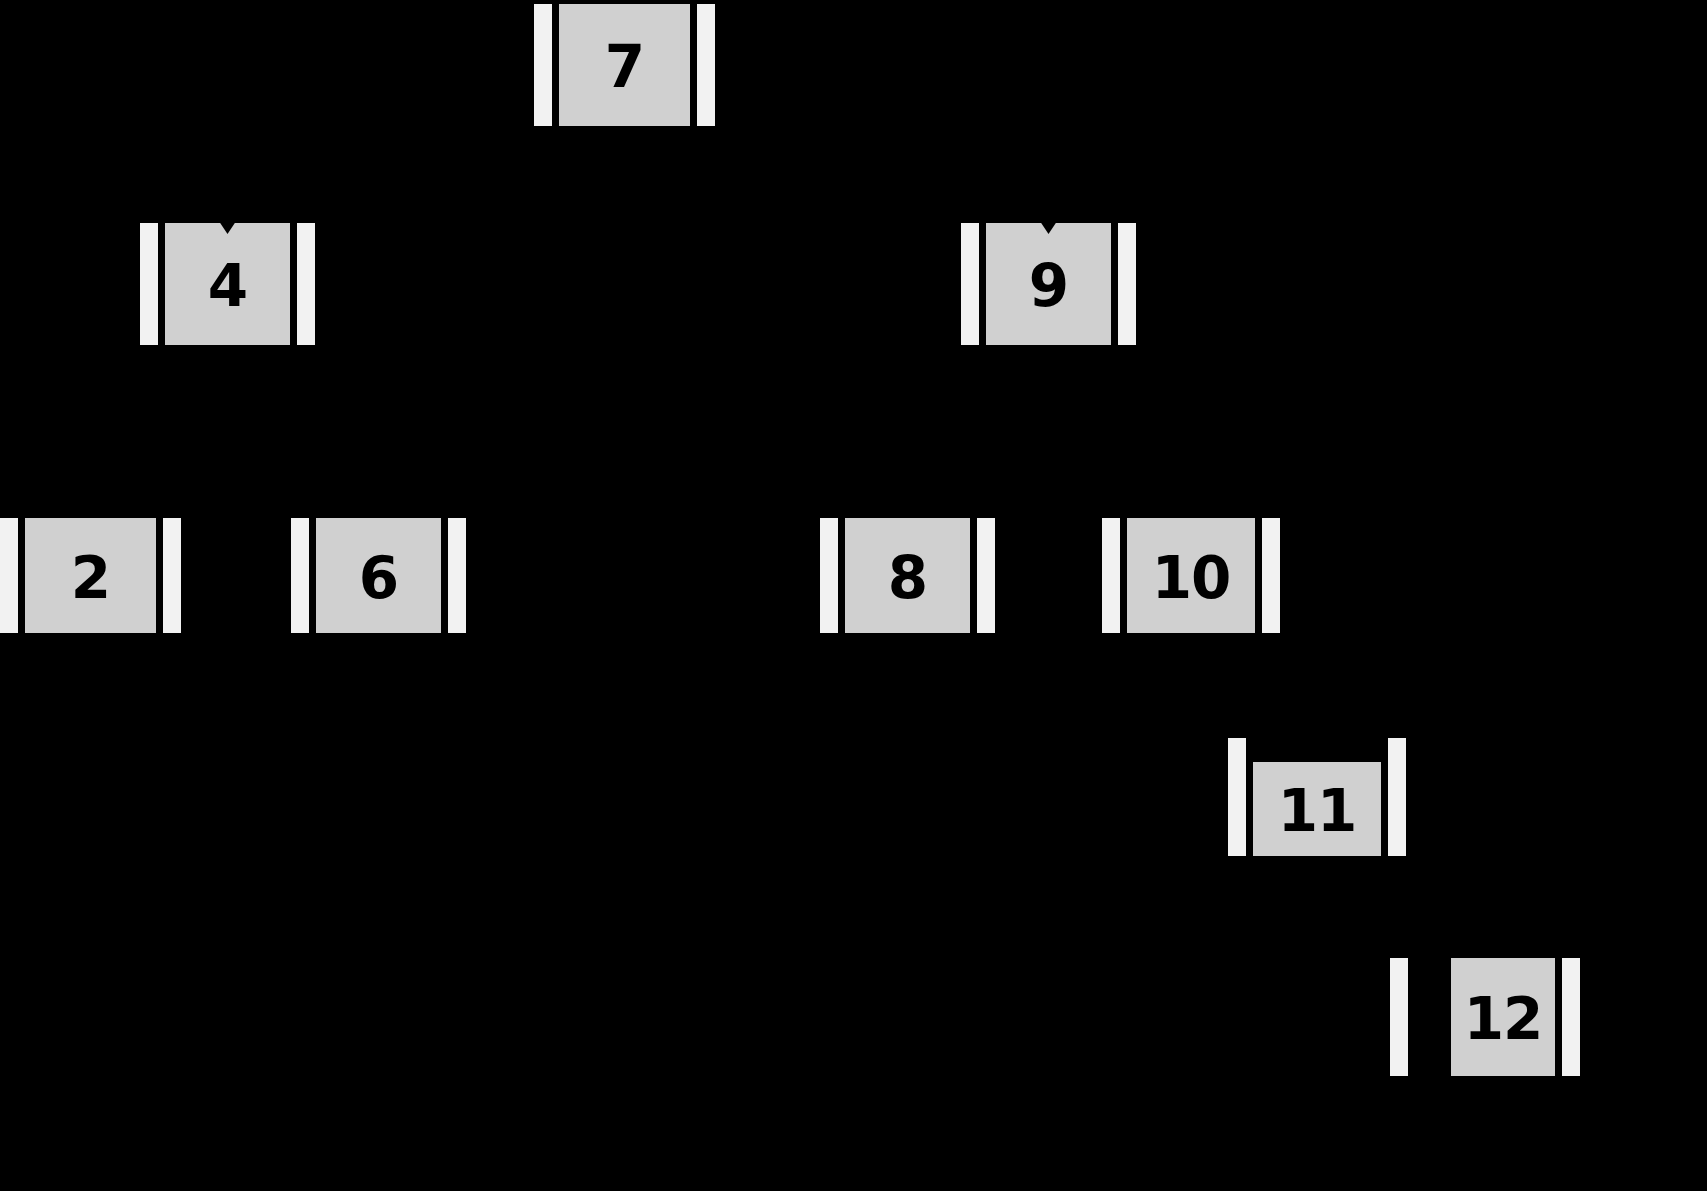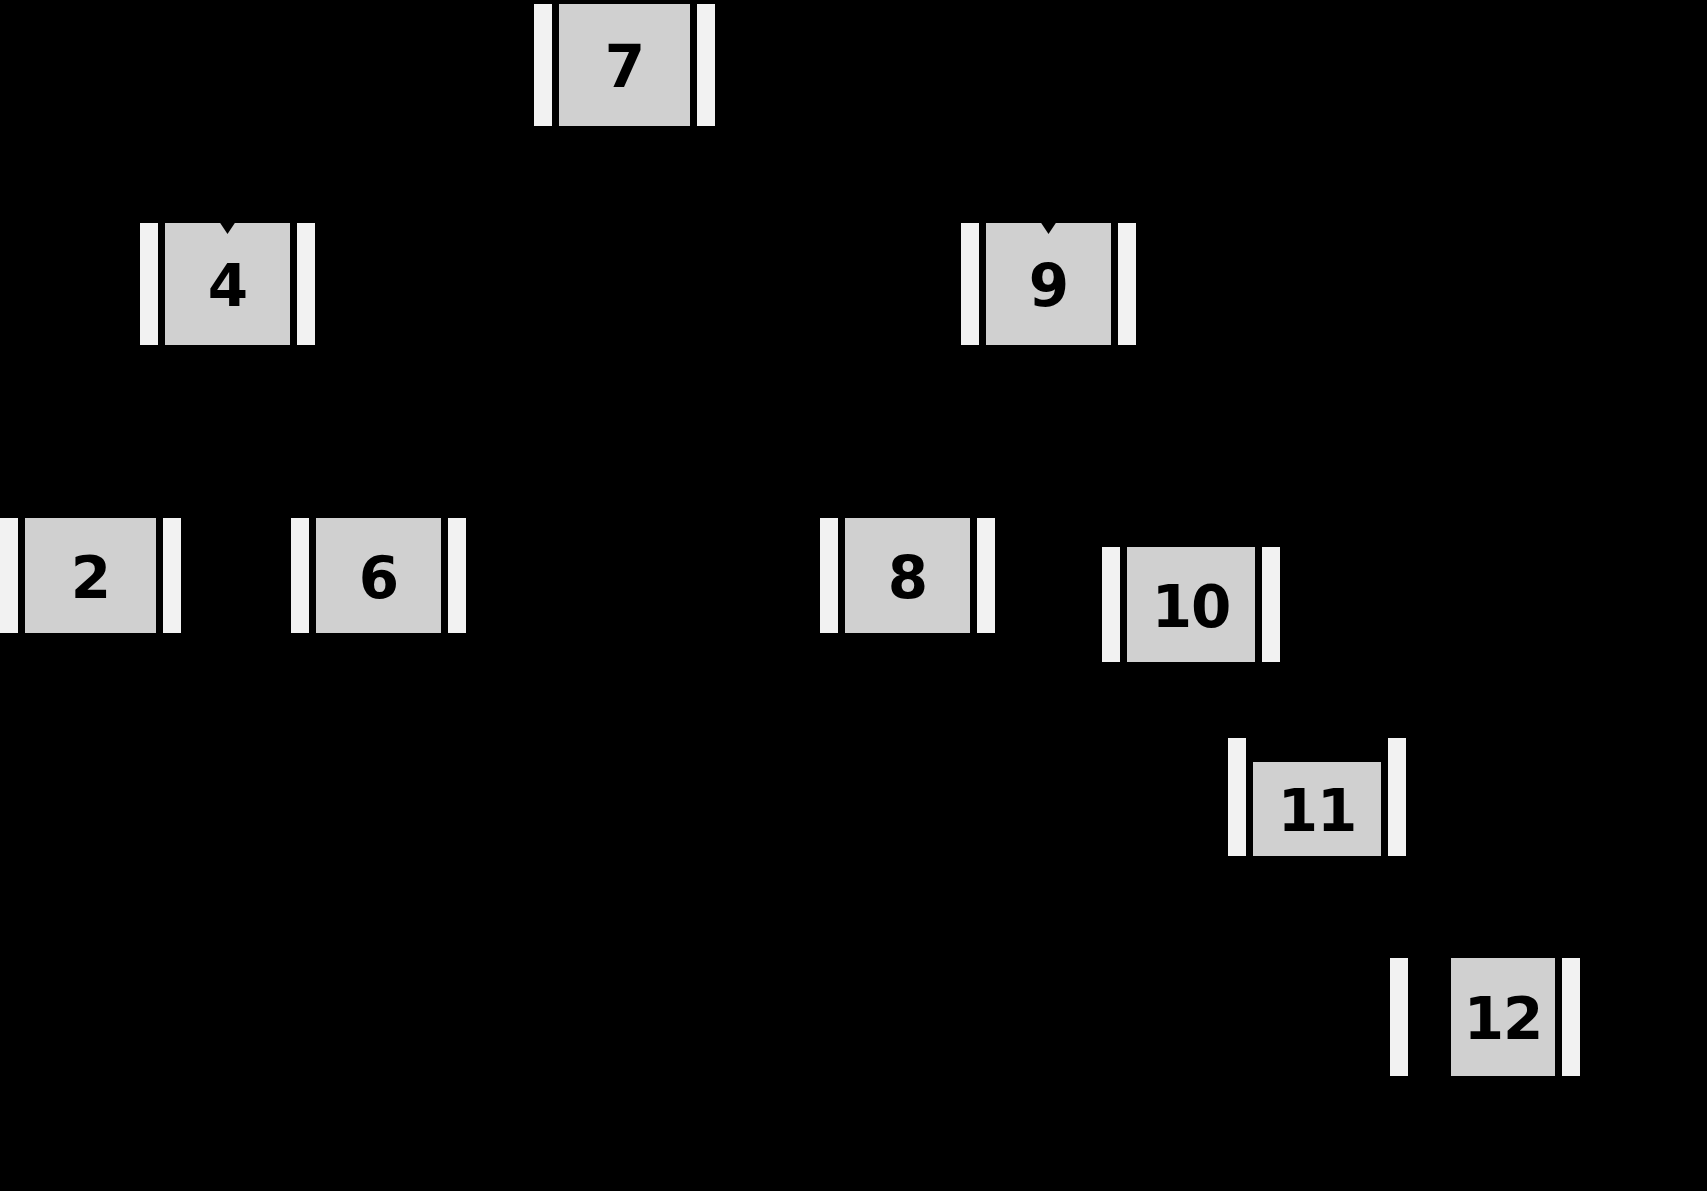--- a/index.html
+++ b/index.html
@@ -128,21 +128,21 @@
       </div>
       <div class="node" style="left: 820px; top: 518px; width: 175px; height: 115px;">
         <div class="stub" style="background: rgb(242, 242, 242);"></div>
         <div class="gap"></div>
         <div class="keybox" style="background: rgb(208, 208, 208); color: rgb(0, 0, 0);">
           <span class="label">8</span>
         </div>
         <div class="gap"></div>
         <div class="stub" style="background: rgb(242, 242, 242);"></div>
       </div>
-      <div class="node" style="left: 1102px; top: 547px; width: 178px; height: 115px;">
+      <div class="node" style="left: 1102px; top: 518px; width: 178px; height: 115px;">
         <div class="stub" style="background: rgb(242, 242, 242);"></div>
         <div class="gap"></div>
         <div class="keybox" style="background: rgb(208, 208, 208); color: rgb(0, 0, 0);">
           <span class="label">10</span>
         </div>
         <div class="gap"></div>
         <div class="stub" style="background: rgb(242, 242, 242);"></div>
       </div>
       <div class="node" style="left: 1228px; top: 738px; width: 178px; height: 118px;">
         <div class="stub" style="background: rgb(242, 242, 242);"></div>

